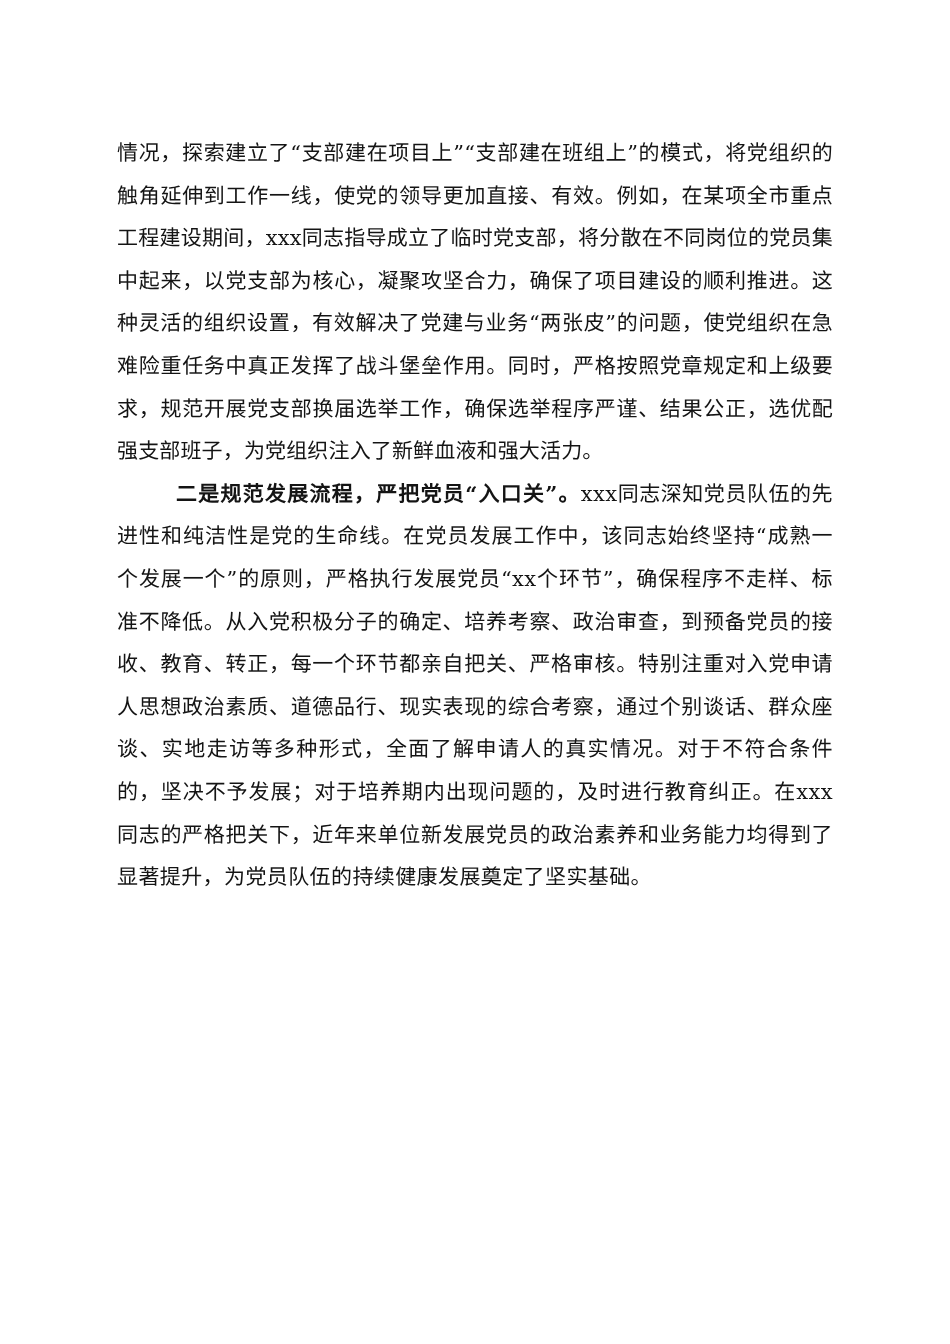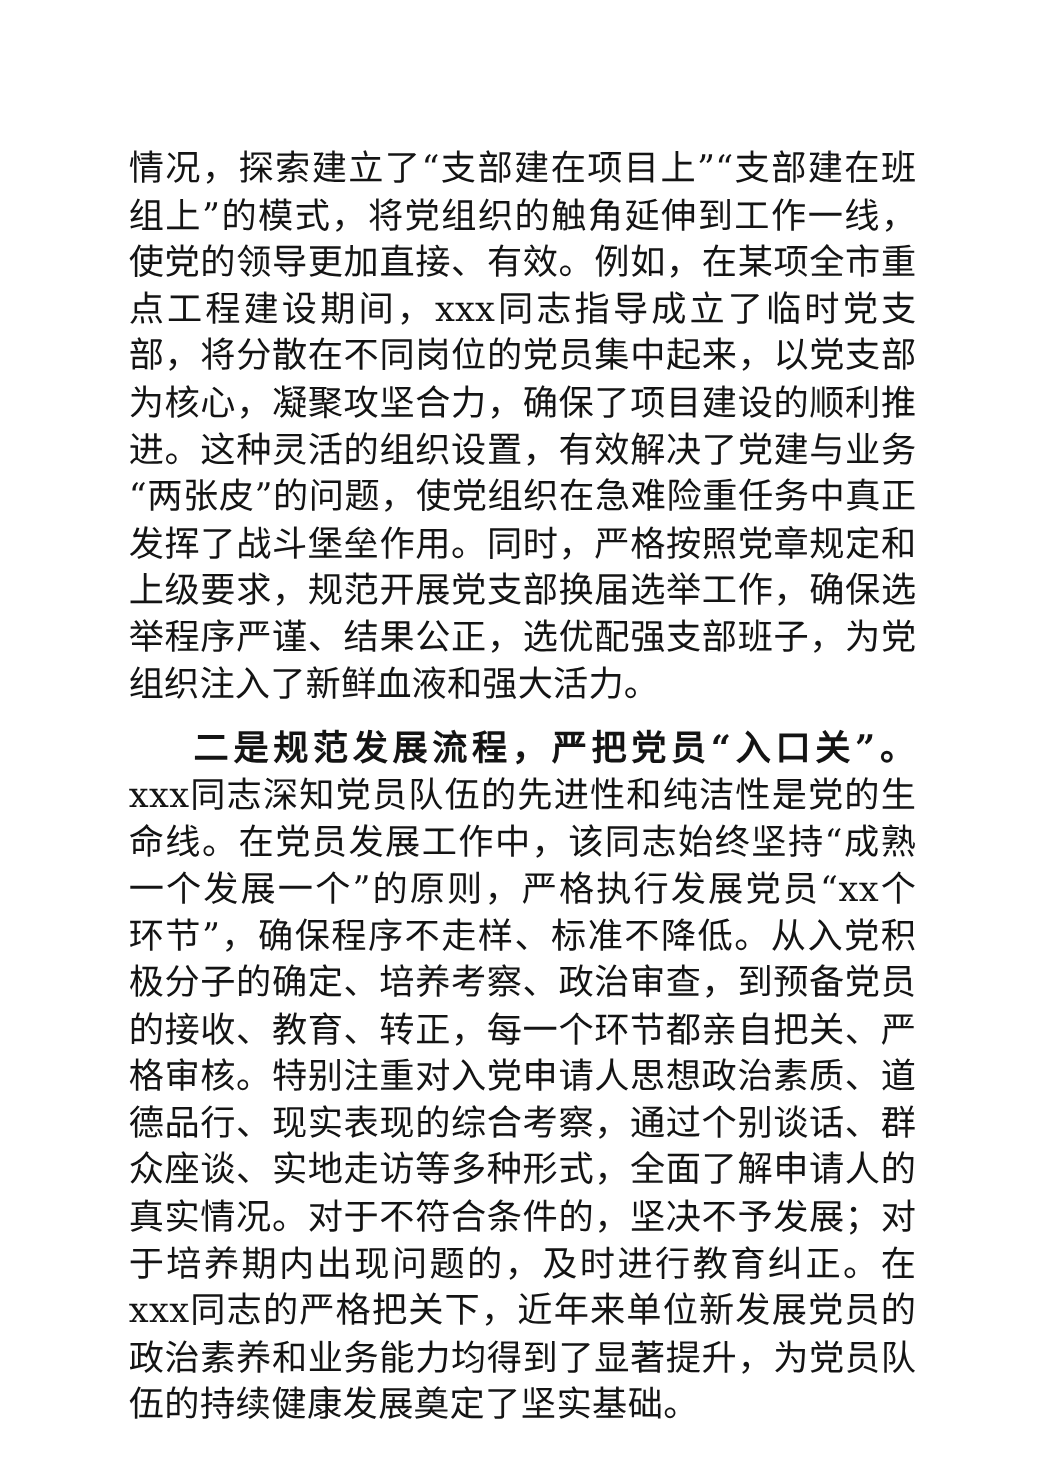--- a/index.html
+++ b/index.html
@@ -22,32 +22,32 @@
   .text-column {
     position: absolute;
     left: 117px;
     top: 132px;
     width: 716px;
   }
   .para {
     margin: 0;
     padding: 0;
     color: #141414;
-    font-size: 32px;
+    font-size: 21px;
     line-height: 42.6px;
     text-align: justify;
     text-align-last: left;
     text-justify: inter-character;
     letter-spacing: 0.15px;
     font-weight: 400;
     font-family: "DejaVu Serif", "Liberation Serif", serif;
     -webkit-font-smoothing: antialiased;
   }
   .para + .para {
-    margin-top: 16px;
+    margin-top: 0;
   }
   .indent {
     text-indent: 59px;
   }
   .lead-in {
     font-weight: 700;
     letter-spacing: 1.1px;
   }
   .latin {
     font-family: "DejaVu Serif", "Liberation Serif", serif;

